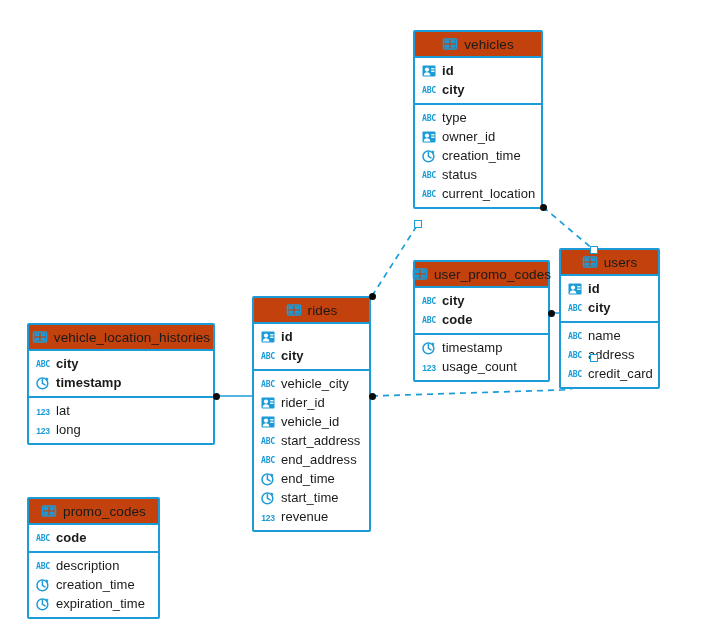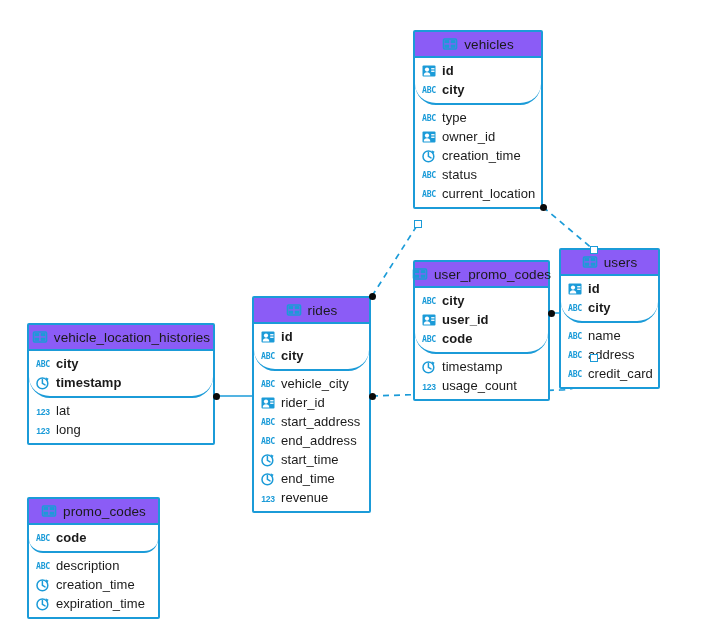--- a/index.html
+++ b/index.html
@@ -36,32 +36,31 @@
     border-radius: 2px;
   }
   .tbl-header {
     box-sizing: border-box;
     height: 26px;
     display: flex;
     align-items: center;
     justify-content: center;
     gap: 6px;
     border-bottom: 2px solid #1b9bd8;
-    background: #8b5cf6;
+    background: #c2410c;
     padding: 0 6px;
   }
   .tbl-title {
     font-size: 13.5px;
     color: #1a1a1a;
     white-space: nowrap;
     letter-spacing: .1px;
   }
   .field-group {
     padding: 3px 12px 4px 0;
-    border-radius: 21px;
   }
   .field-group.pk {
     border-bottom: 2px solid #1b9bd8;
   }
   .field-row {
     display: flex;
     align-items: center;
     gap: 5px;
     height: 19px;
     padding: 0 6px;
@@ -215,32 +214,20 @@
           <span class="ic">
             <svg width="16" height="16" viewBox="0 0 16 16">
               <text x="8" y="11.4" fill="#1b9bd8" font-size="8.2" font-family="&quot;DejaVu Sans Mono&quot;, monospace" font-weight="bold" text-anchor="middle" letter-spacing="-0.3">ABC</text>
             </svg>
           </span>
           <span class="field-name">city</span>
         </div>
         <div class="field-row">
           <span class="ic">
             <svg width="16" height="16" viewBox="0 0 16 16">
-              <rect x="1.5" y="2.5" width="13" height="11" rx="1" fill="#1b9bd8"></rect>
-              <circle cx="6" cy="6.6" r="2.1" fill="#ffffff"></circle>
-              <path d="M2.7 12.4c0-2.0 1.5-3.2 3.3-3.2s3.3 1.2 3.3 3.2z" fill="#ffffff"></path>
-              <rect x="10.2" y="5.1" width="3.3" height="1.3" fill="#ffffff"></rect>
-              <rect x="10.2" y="7.6" width="3.3" height="1.3" fill="#ffffff"></rect>
-            </svg>
-          </span>
-          <span class="field-name">user_id</span>
-        </div>
-        <div class="field-row">
-          <span class="ic">
-            <svg width="16" height="16" viewBox="0 0 16 16">
               <text x="8" y="11.4" fill="#1b9bd8" font-size="8.2" font-family="&quot;DejaVu Sans Mono&quot;, monospace" font-weight="bold" text-anchor="middle" letter-spacing="-0.3">ABC</text>
             </svg>
           </span>
           <span class="field-name">code</span>
         </div>
       </div>
       <div class="field-group">
         <div class="field-row">
           <span class="ic">
             <svg width="16" height="16" viewBox="0 0 16 16">
@@ -375,20 +362,32 @@
               <path d="M2.7 12.4c0-2.0 1.5-3.2 3.3-3.2s3.3 1.2 3.3 3.2z" fill="#ffffff"></path>
               <rect x="10.2" y="5.1" width="3.3" height="1.3" fill="#ffffff"></rect>
               <rect x="10.2" y="7.6" width="3.3" height="1.3" fill="#ffffff"></rect>
             </svg>
           </span>
           <span class="field-name">rider_id</span>
         </div>
         <div class="field-row">
           <span class="ic">
             <svg width="16" height="16" viewBox="0 0 16 16">
+              <rect x="1.5" y="2.5" width="13" height="11" rx="1" fill="#1b9bd8"></rect>
+              <circle cx="6" cy="6.6" r="2.1" fill="#ffffff"></circle>
+              <path d="M2.7 12.4c0-2.0 1.5-3.2 3.3-3.2s3.3 1.2 3.3 3.2z" fill="#ffffff"></path>
+              <rect x="10.2" y="5.1" width="3.3" height="1.3" fill="#ffffff"></rect>
+              <rect x="10.2" y="7.6" width="3.3" height="1.3" fill="#ffffff"></rect>
+            </svg>
+          </span>
+          <span class="field-name">vehicle_id</span>
+        </div>
+        <div class="field-row">
+          <span class="ic">
+            <svg width="16" height="16" viewBox="0 0 16 16">
               <text x="8" y="11.4" fill="#1b9bd8" font-size="8.2" font-family="&quot;DejaVu Sans Mono&quot;, monospace" font-weight="bold" text-anchor="middle" letter-spacing="-0.3">ABC</text>
             </svg>
           </span>
           <span class="field-name">start_address</span>
         </div>
         <div class="field-row">
           <span class="ic">
             <svg width="16" height="16" viewBox="0 0 16 16">
               <text x="8" y="11.4" fill="#1b9bd8" font-size="8.2" font-family="&quot;DejaVu Sans Mono&quot;, monospace" font-weight="bold" text-anchor="middle" letter-spacing="-0.3">ABC</text>
             </svg>
@@ -396,31 +395,31 @@
           <span class="field-name">end_address</span>
         </div>
         <div class="field-row">
           <span class="ic">
             <svg width="16" height="16" viewBox="0 0 16 16">
               <circle cx="7.4" cy="8.4" r="5.4" fill="none" stroke="#1b9bd8" stroke-width="1.5"></circle>
               <path d="M7.4 4.6v3.8l2.6 1.5" fill="none" stroke="#1b9bd8" stroke-width="1.5" stroke-linecap="round"></path>
               <path d="M10.6 2.2l3.0 1.6-1.6 2.2z" fill="#1b9bd8"></path>
             </svg>
           </span>
+          <span class="field-name">end_time</span>
+        </div>
+        <div class="field-row">
+          <span class="ic">
+            <svg width="16" height="16" viewBox="0 0 16 16">
+              <circle cx="7.4" cy="8.4" r="5.4" fill="none" stroke="#1b9bd8" stroke-width="1.5"></circle>
+              <path d="M7.4 4.6v3.8l2.6 1.5" fill="none" stroke="#1b9bd8" stroke-width="1.5" stroke-linecap="round"></path>
+              <path d="M10.6 2.2l3.0 1.6-1.6 2.2z" fill="#1b9bd8"></path>
+            </svg>
+          </span>
           <span class="field-name">start_time</span>
-        </div>
-        <div class="field-row">
-          <span class="ic">
-            <svg width="16" height="16" viewBox="0 0 16 16">
-              <circle cx="7.4" cy="8.4" r="5.4" fill="none" stroke="#1b9bd8" stroke-width="1.5"></circle>
-              <path d="M7.4 4.6v3.8l2.6 1.5" fill="none" stroke="#1b9bd8" stroke-width="1.5" stroke-linecap="round"></path>
-              <path d="M10.6 2.2l3.0 1.6-1.6 2.2z" fill="#1b9bd8"></path>
-            </svg>
-          </span>
-          <span class="field-name">end_time</span>
         </div>
         <div class="field-row">
           <span class="ic">
             <svg width="16" height="16" viewBox="0 0 16 16">
               <text x="8" y="11.6" fill="#1b9bd8" font-size="8.6" font-family="&quot;Liberation Sans&quot;, sans-serif" font-weight="bold" text-anchor="middle" letter-spacing="-0.2">123</text>
             </svg>
           </span>
           <span class="field-name">revenue</span>
         </div>
       </div>

